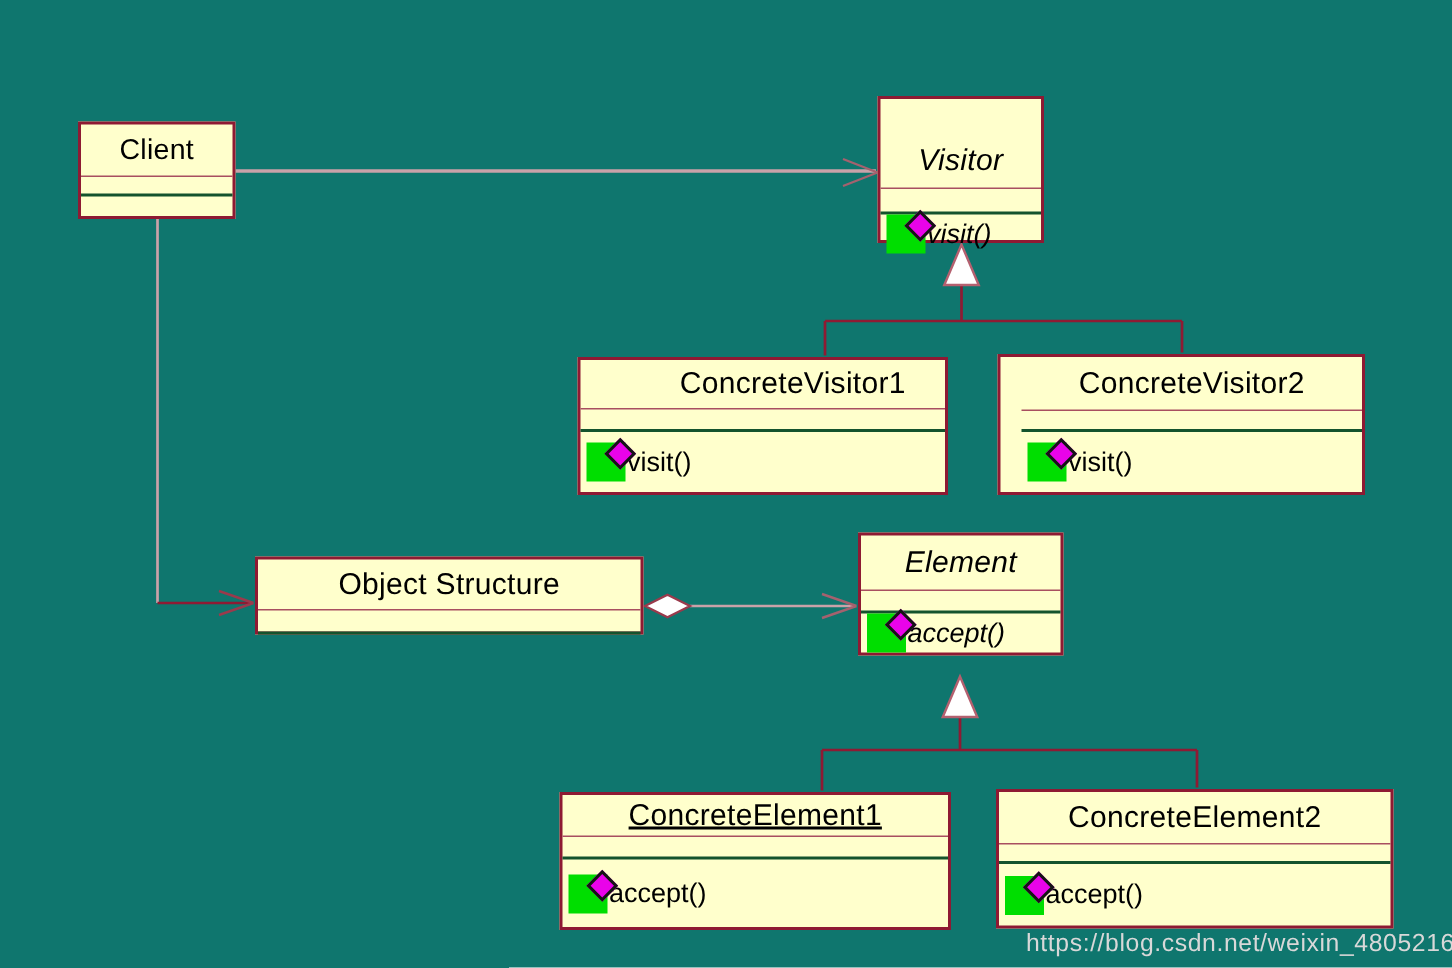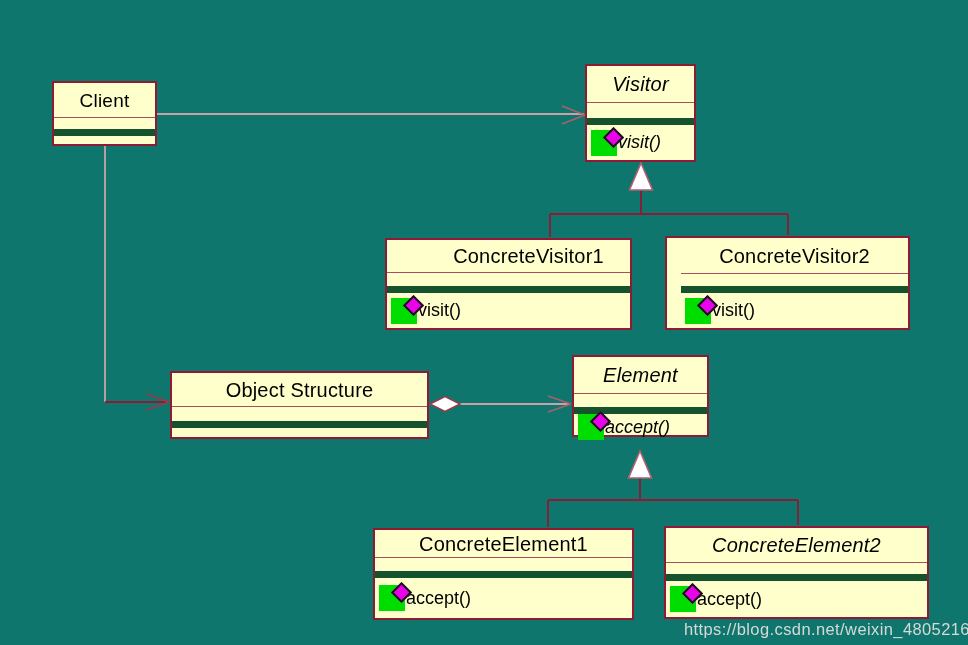--- a/index.html
+++ b/index.html
@@ -12,21 +12,21 @@
     position:absolute;background:#FFFFCC;border:2px solid #8E1A33;
     box-sizing:border-box;display:flex;flex-direction:column;color:#000;
   }
   .uml-title{
     display:flex;align-items:center;justify-content:center;
     font-size:20px;line-height:1;flex:0 0 auto;letter-spacing:0.2px;
   }
   .abstract .uml-title{font-style:italic;}
   .uml-attrs{flex:0 0 auto;border-top:1px solid #A84F60;}
   .uml-methods{
-    flex:1 1 auto;border-top:7px solid #14532d;
+    flex:1 1 auto;border-top:2px solid #14532d;
     display:flex;align-items:center;padding-left:4px;font-size:18px;
   }
   .abstract .uml-methods .m-label{font-style:italic;}
   .op-icon{
     position:relative;width:26px;height:26px;background:#00DE00;
     flex:0 0 auto;margin-right:1px;
   }
   .op-icon .diamond{
     position:absolute;top:0px;right:-4px;width:11px;height:11px;
     background:#E903E9;border:2px solid #141414;transform:rotate(45deg);
@@ -72,21 +72,21 @@
     </g>
   </svg>
 
   <div class="uml-class" style="left:52px;top:81px;width:105px;height:65px;">
     <div class="uml-title" style="height:34px;font-size:19px;">Client</div>
     <div class="uml-attrs" style="height:11px;"></div>
     <div class="uml-methods"></div>
   </div>
 
   <div class="uml-class abstract" style="left:585px;top:64px;width:111px;height:98px;">
-    <div class="uml-title" style="height:36px;">Visitor</div>
+    <div class="uml-title" style="height:36px;margin-top:23px;">Visitor</div>
     <div class="uml-attrs" style="height:15px;"></div>
     <div class="uml-methods">
       <span class="op-icon">
         <span class="diamond"></span>
       </span>
       <span class="m-label">visit()</span>
     </div>
   </div>
 
   <div class="uml-class" style="left:385px;top:238px;width:247px;height:92px;">
@@ -104,50 +104,50 @@
     <div class="uml-title" style="height:35px;">ConcreteVisitor2</div>
     <div class="uml-attrs" style="height:12px;"></div>
     <div class="uml-methods">
       <span class="op-icon">
         <span class="diamond"></span>
       </span>
       <span class="m-label">visit()</span>
     </div>
   </div>
 
-  <div class="uml-class" style="left:170px;top:371px;width:259px;height:68px;">
+  <div class="uml-class" style="left:170px;top:371px;width:259px;height:52px;">
     <div class="uml-title" style="height:33px;">Object Structure</div>
     <div class="uml-attrs" style="height:14px;"></div>
     <div class="uml-methods"></div>
   </div>
 
   <div class="uml-class abstract" style="left:572px;top:355px;width:137px;height:82px;">
     <div class="uml-title" style="height:36px;">Element</div>
     <div class="uml-attrs" style="height:13px;"></div>
     <div class="uml-methods">
       <span class="op-icon">
         <span class="diamond"></span>
       </span>
       <span class="m-label">accept()</span>
     </div>
   </div>
 
   <div class="uml-class" style="left:373px;top:528px;width:261px;height:92px;">
-    <div class="uml-title" style="height:27px;">ConcreteElement1</div>
+    <div class="uml-title" style="height:27px;text-decoration:underline;">ConcreteElement1</div>
     <div class="uml-attrs" style="height:13px;"></div>
     <div class="uml-methods">
       <span class="op-icon">
         <span class="diamond"></span>
       </span>
       <span class="m-label">accept()</span>
     </div>
   </div>
 
   <div class="uml-class" style="left:664px;top:526px;width:265px;height:93px;">
-    <div class="uml-title" style="height:34px;font-style:italic;">ConcreteElement2</div>
+    <div class="uml-title" style="height:34px;">ConcreteElement2</div>
     <div class="uml-attrs" style="height:11px;"></div>
     <div class="uml-methods">
       <span class="op-icon">
         <span class="diamond"></span>
       </span>
       <span class="m-label">accept()</span>
     </div>
   </div>
 
   <div class="watermark">https://blog.csdn.net/weixin_48052161</div>

